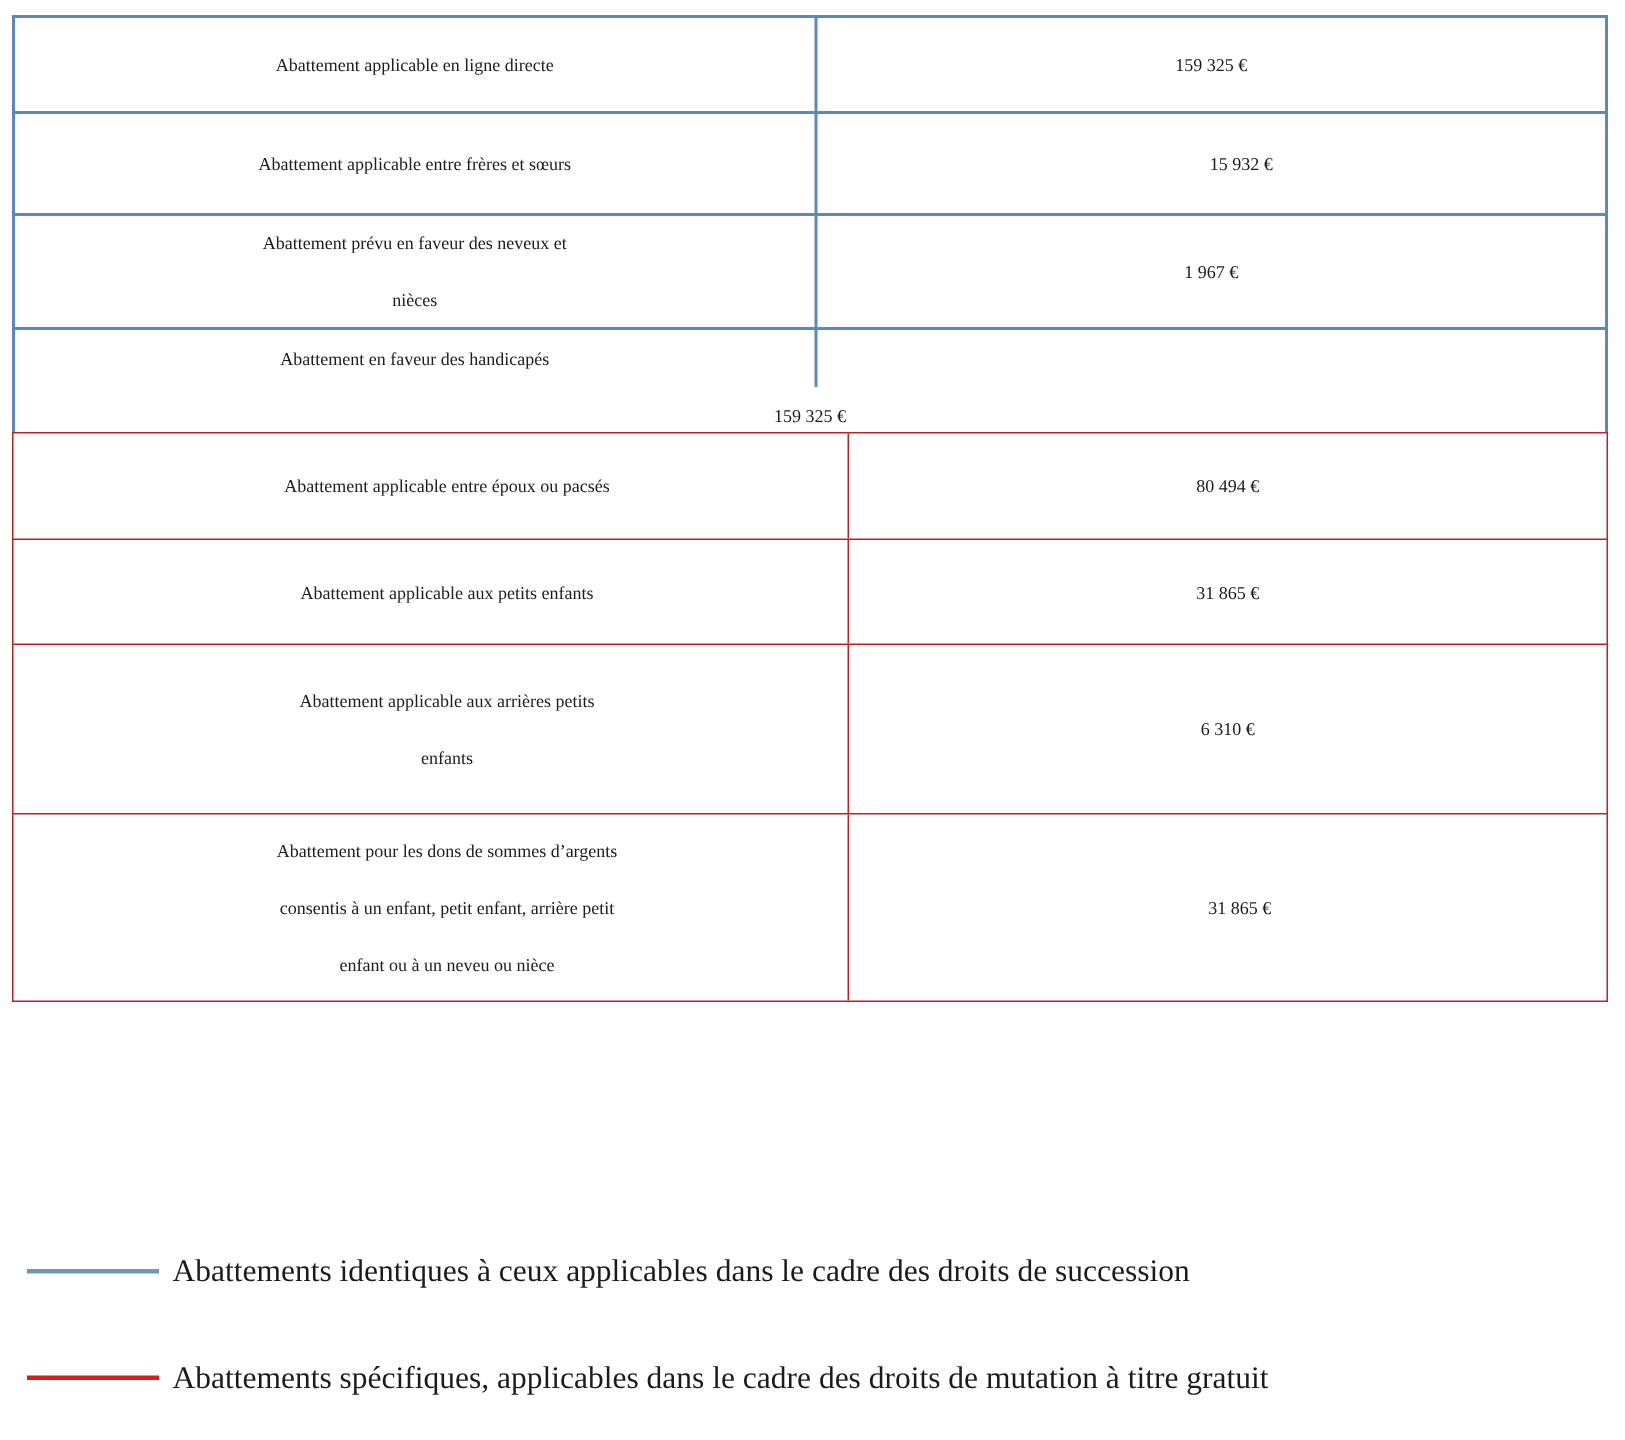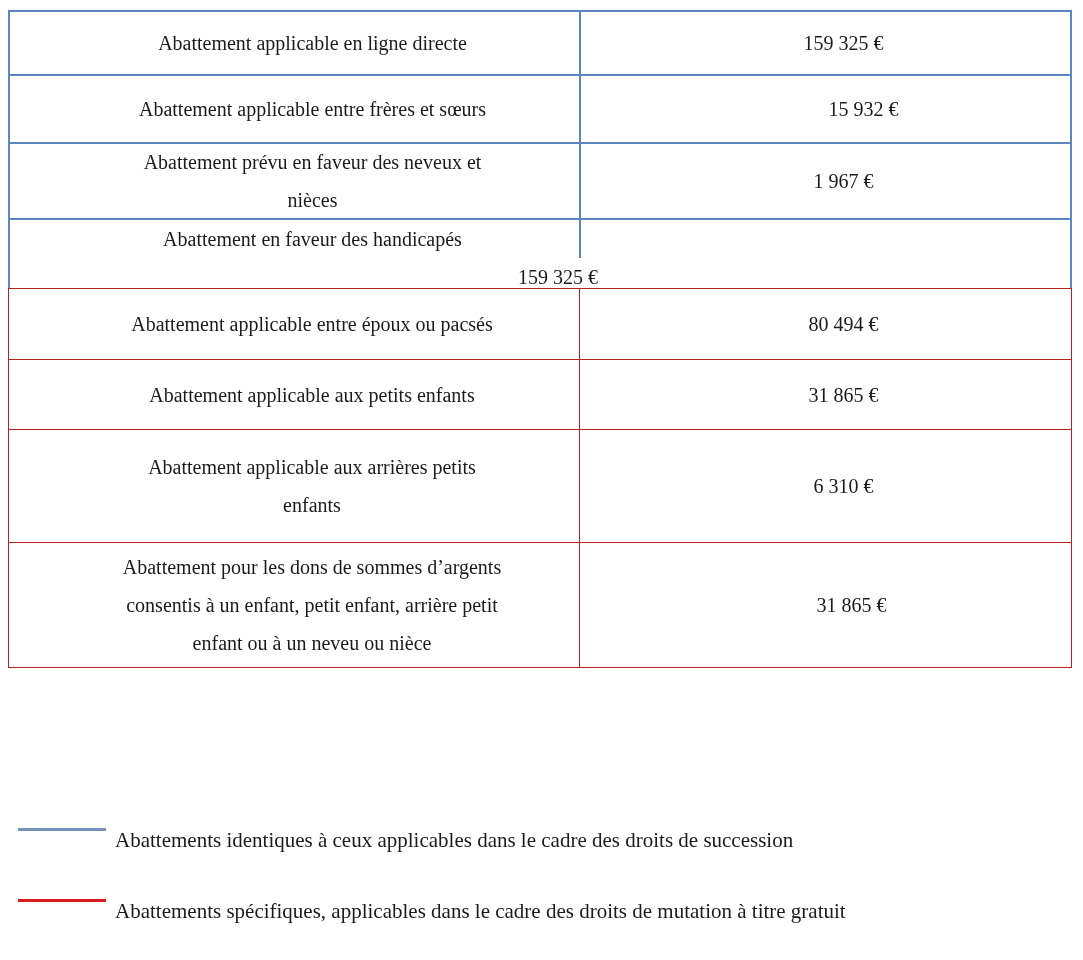--- a/index.html
+++ b/index.html
@@ -27,43 +27,43 @@
     display: flex;
     box-sizing: border-box;
     align-items: stretch;
   }
   .trow .cell {
     display: flex;
     align-items: center;
     justify-content: center;
     box-sizing: border-box;
     text-align: center;
-    font-size: 20px;
+    font-size: 12px;
     line-height: 38px;
     white-space: pre-line;
-    margin-left: 36px;
   }
   .trow .label { width: 535px; padding: 0 30px; }
   .trow .value { flex: 1; padding: 0 10px; text-align: center; }
 
   
   .trow.blue {
     border-left: 2px solid #5b87bd;
     border-right: 2px solid #5b87bd;
     border-bottom: 2px solid #5b87bd;
   }
   .trow.blue.first { border-top: 2px solid #5b87bd; }
   .trow.blue.last-blue { border-bottom: none; }
   .trow.blue .label { border-right: 2px solid #5b87bd; }
 
   
   .trow.red {
     border-left: 1.5px solid #bb2222;
     border-right: 1.5px solid #bb2222;
     border-bottom: 1.5px solid #bb2222;
+    padding-left: 22px;
   }
   .trow.red.first-red { border-top: 1.5px solid #bb2222; }
   .trow.red .label { border-right: 1.5px solid #bb2222; }
 
   
   .r1 { height: 66px; }
   .r2 { height: 68px; gap: 40px; }
   .r3 { height: 76px; }
   .r4 { height: 68px; flex-direction: column; }
   .r5 { height: 72px; }
@@ -72,20 +72,21 @@
   .r8 { height: 125px; gap: 16px; }
 
   
   .legend {
     position: absolute;
     left: 18px;
     top: 828px;
   }
   .legend-item {
     display: flex;
+    align-items: center;
     height: 38px;
     margin-bottom: 33px;
   }
   .legend-line {
     width: 88px;
     height: 3px;
     margin-right: 9px;
     flex: none;
   }
   .legend-line.blue { background: #7195b5; }

